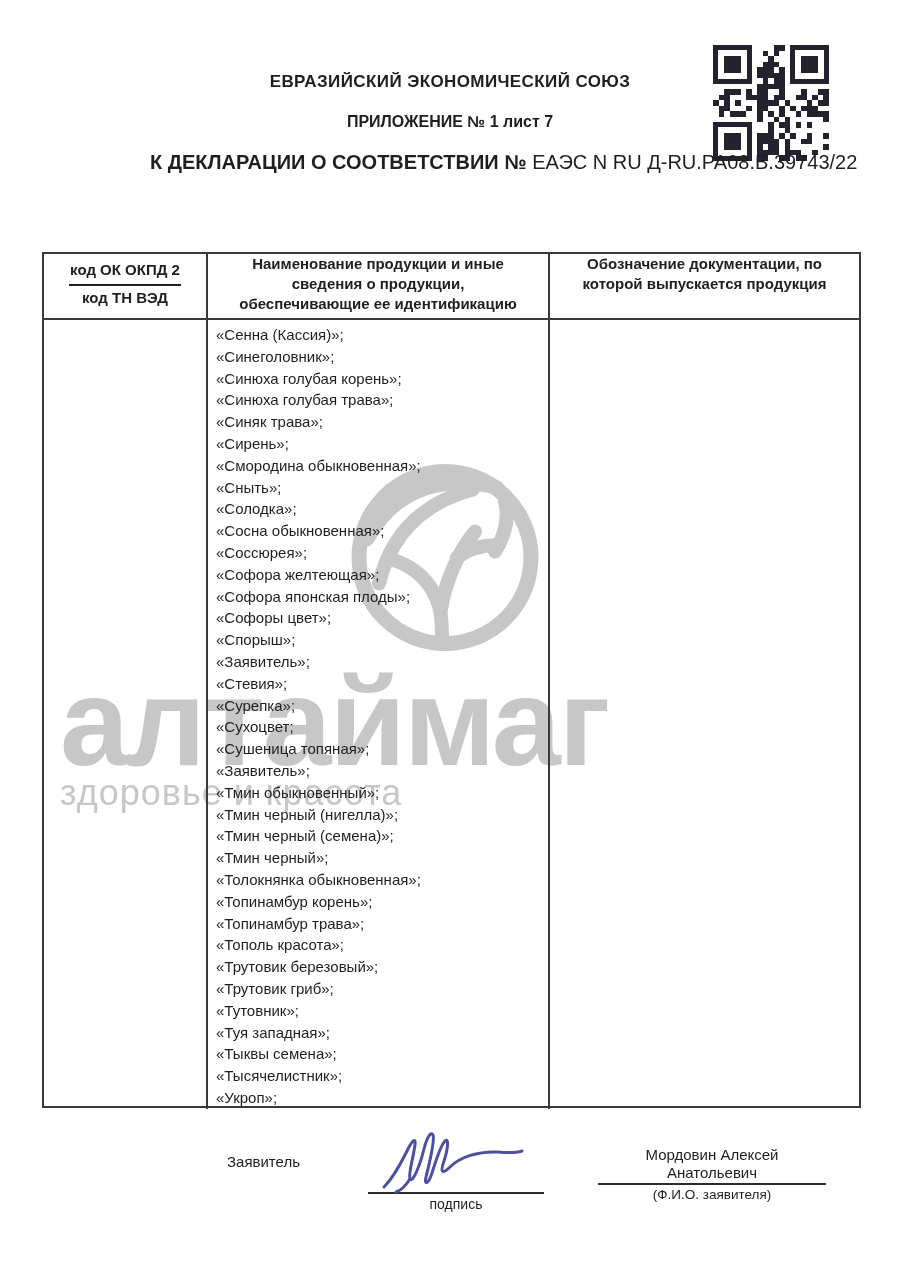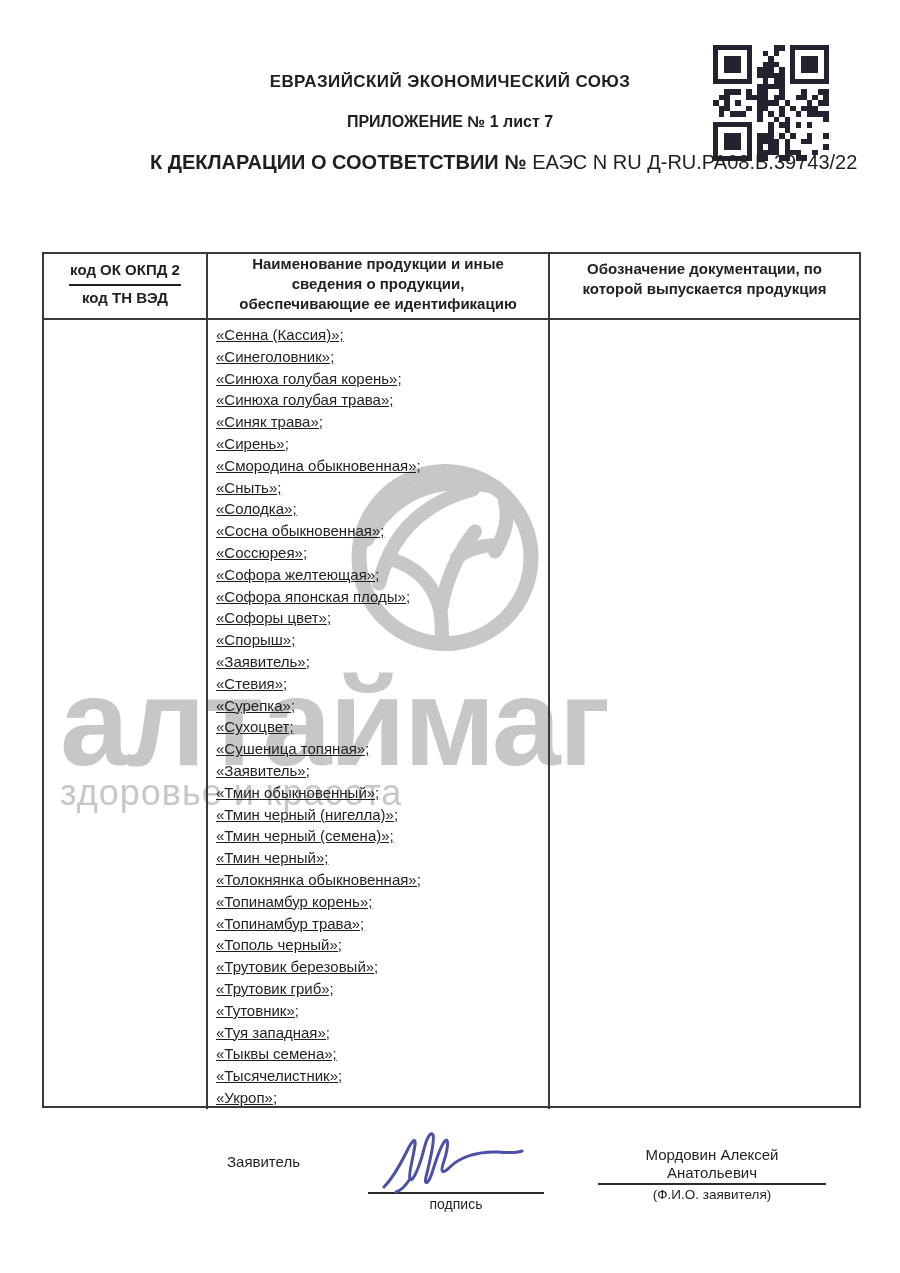--- a/index.html
+++ b/index.html
@@ -46,22 +46,22 @@
   .t-row.head{flex:0 0 66px; border-bottom:2px solid var(--border);}
   .t-cell{overflow:hidden;}
   .t-c1{flex:0 0 164px; border-right:2px solid var(--border);}
   .t-c2{flex:0 0 342px; border-right:2px solid var(--border);}
   .t-c3{flex:1 1 auto;}
   .head .t-cell{font-weight:bold; font-size:15px; text-align:center; line-height:20px;
     }
   .c1-top{padding-top:6px;}
   .c1-divider{width:112px; margin:4px auto 2px auto; border-top:2px solid var(--ink);}
   .pre{white-space:pre-line;}
-  .t-c3.head-cell{padding-top:5px;}
-  .items{list-style:none; padding:4px 0 0 8px; font-size:15px; line-height:21.8px;text-decoration:underline;}
+  .t-c3.head-cell{}
+  .items{list-style:none; padding:4px 0 0 8px; font-size:15px; line-height:21.8px;}
   .items li{white-space:nowrap;}
   
   .f-applicant{position:absolute; left:227px; top:1153px; font-size:15px;}
   .sig-svg{position:absolute; left:366px; top:1125px; width:185px; height:70px; z-index:3;}
   .sig-line{position:absolute; left:368px; top:1192px; width:176px; border-top:2px solid #2b2b2b;}
   .sig-caption{position:absolute; left:368px; top:1196px; width:176px; text-align:center; font-size:14px;}
   .fio{position:absolute; left:598px; top:1146px; width:228px; text-align:center;
     font-size:15px; line-height:18px;}
   .fio-line{position:absolute; left:598px; top:1183px; width:228px; border-top:2px solid #2b2b2b;}
   .fio-caption{position:absolute; left:598px; top:1187px; width:228px; text-align:center; font-size:13.5px;}
@@ -579,21 +579,21 @@
             <li>«Сухоцвет;</li>
             <li>«Сушеница топяная»;</li>
             <li>«Заявитель»;</li>
             <li>«Тмин обыкновенный»;</li>
             <li>«Тмин черный (нигелла)»;</li>
             <li>«Тмин черный (семена)»;</li>
             <li>«Тмин черный»;</li>
             <li>«Толокнянка обыкновенная»;</li>
             <li>«Топинамбур корень»;</li>
             <li>«Топинамбур трава»;</li>
-            <li>«Тополь черный»;</li>
+            <li>«Тополь красота»;</li>
             <li>«Трутовик березовый»;</li>
             <li>«Трутовик гриб»;</li>
             <li>«Тутовник»;</li>
             <li>«Туя западная»;</li>
             <li>«Тыквы семена»;</li>
             <li>«Тысячелистник»;</li>
             <li>«Укроп»;</li>
           </ul>
       </div>
       <div class="t-cell t-c3"></div>

